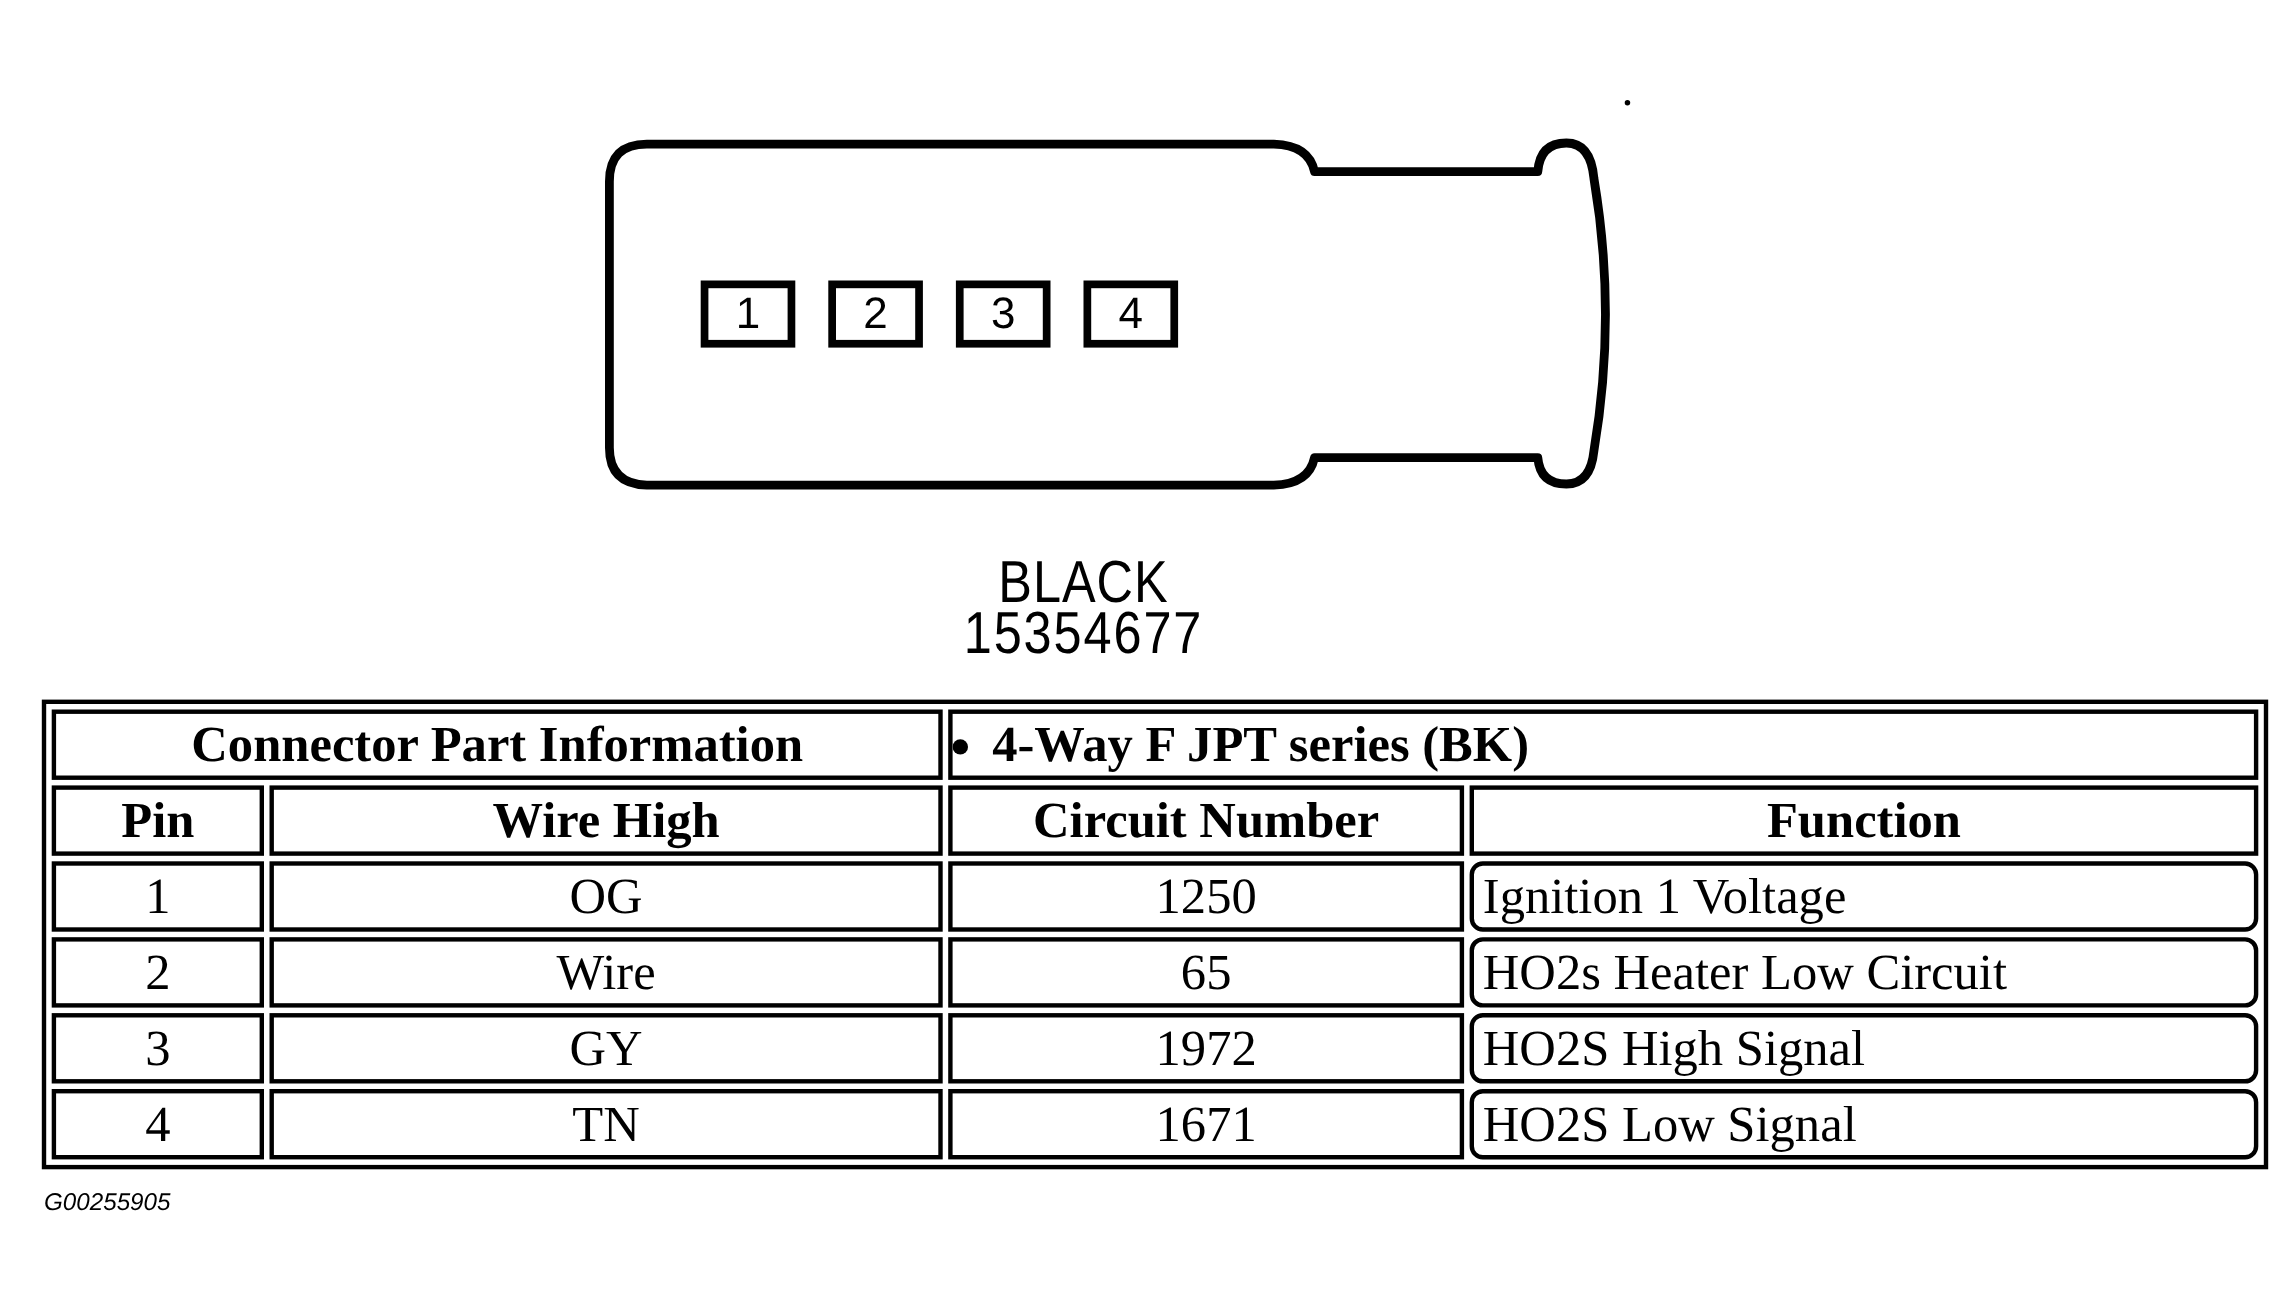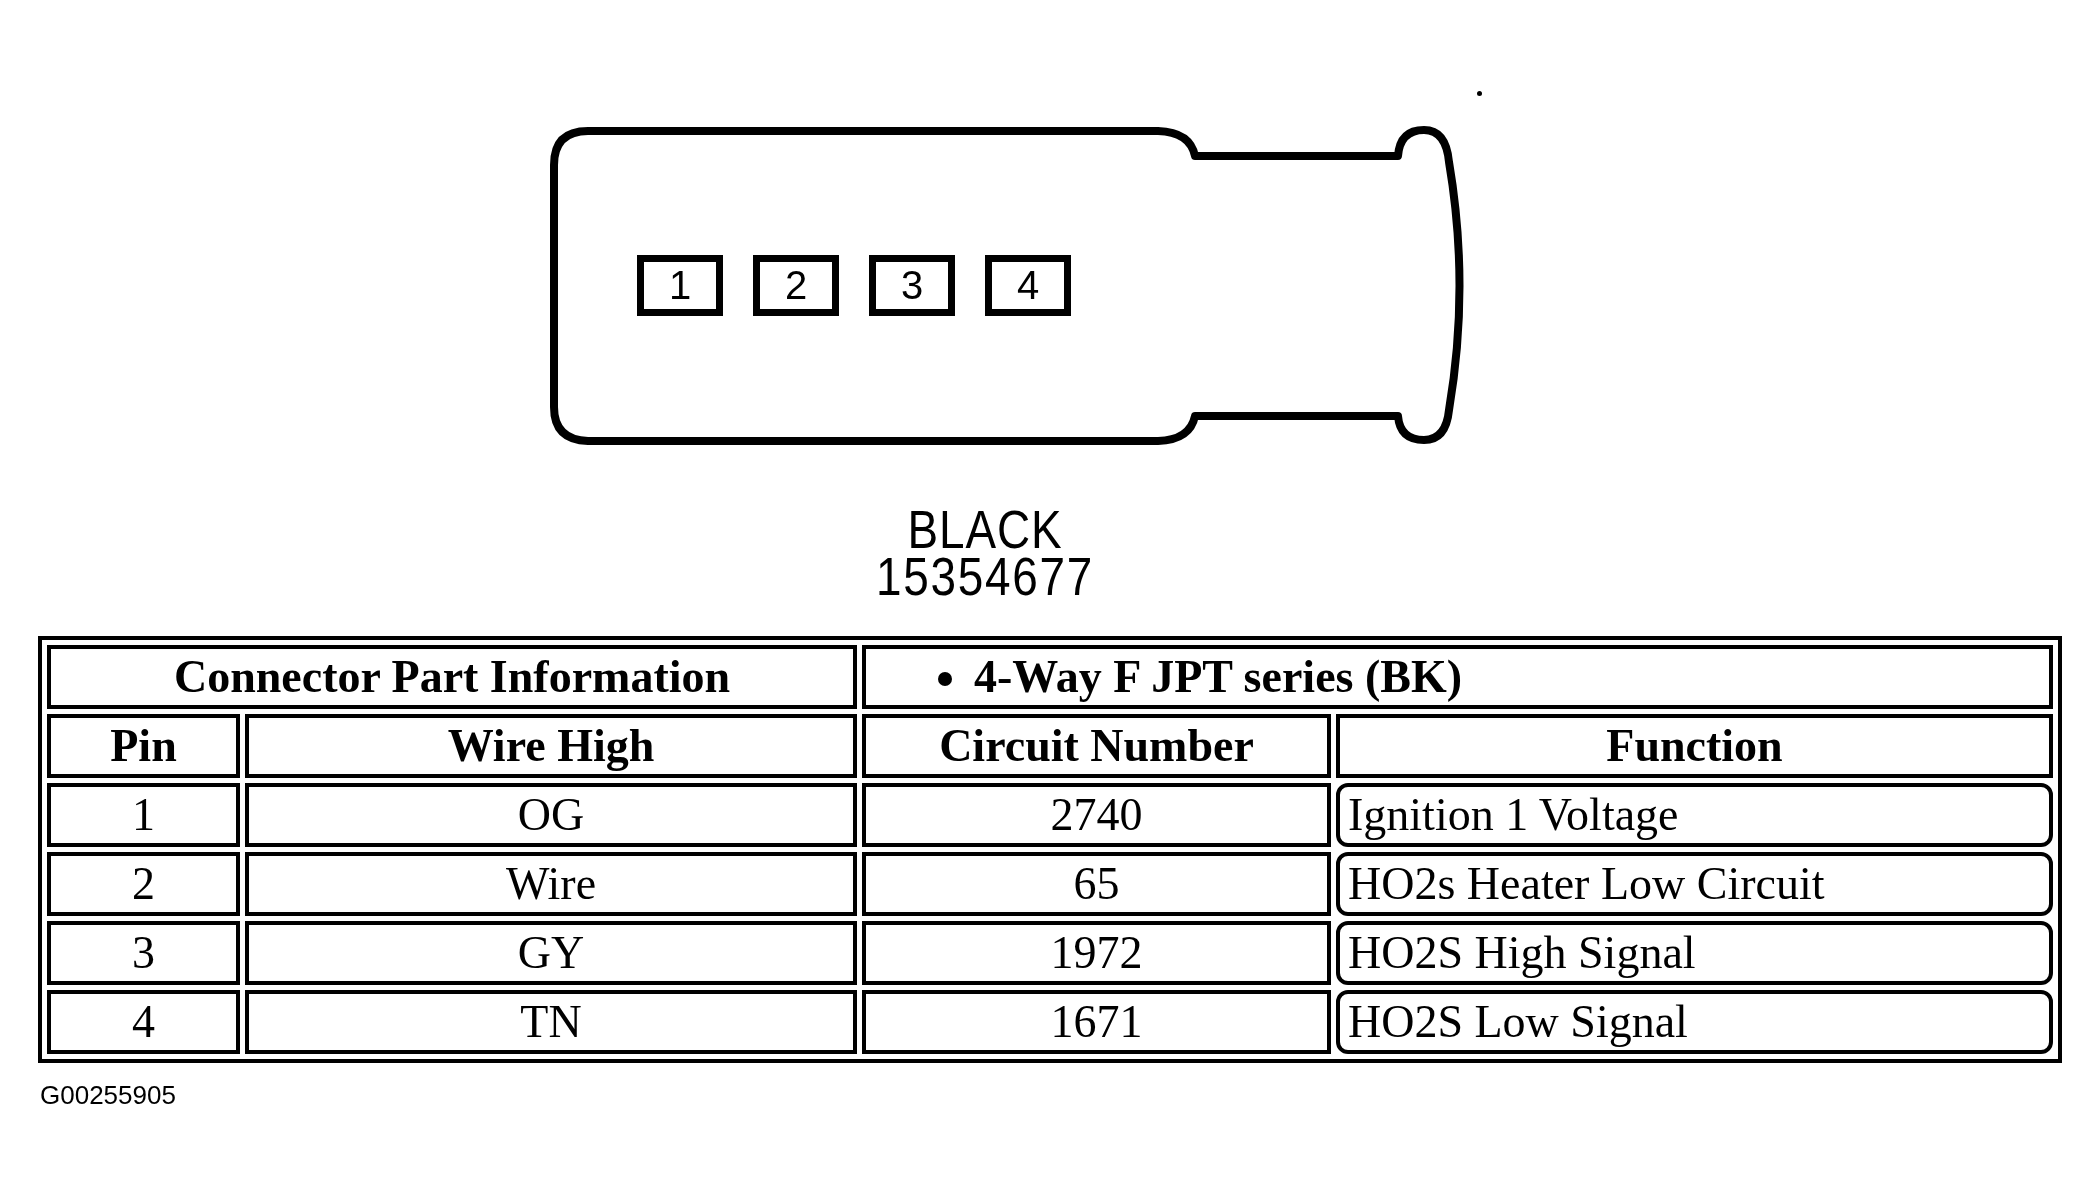--- a/index.html
+++ b/index.html
@@ -32,29 +32,29 @@
     position:absolute;left:38px;top:636px;width:2024px;
     border-collapse:separate;border-spacing:5px;
     border:4px solid #000;table-layout:fixed;background:#fff;
   }
   table.info td{
     border:4px solid #000;height:56px;line-height:56px;padding:0;
     font-size:46px;text-align:center;vertical-align:middle;
     white-space:nowrap;overflow:hidden;margin-left:42px;
   }
   table.info td.hdr{font-weight:bold;}
-  table.info td.bullet-cell{text-align:left;padding-left:72px;}
+  table.info td.bullet-cell{text-align:left;}
   table.info td.fn{text-align:left;padding-left:8px;border-radius:12px;}
   .dot{
     display:inline-block;width:14px;height:14px;border-radius:50%;
     background:#000;margin-right:22px;vertical-align:6px;
   }
   .figure-id{
     position:absolute;left:40px;top:1082px;
-    font-family:"Liberation Sans",sans-serif;font-size:26px;line-height:1;
+    font-family:"Liberation Sans",sans-serif;font-size:22px;line-height:1;font-style:italic;
   }
 </style>
 </head>
 <body>
 
 <div class="connector-area">
   <svg class="connector-svg" width="940" height="350" viewBox="0 0 940 350">
     <path d="M 48,21 L 618,21 Q 650,22 655,46 L 858,46
              Q 860,20 884,20 Q 906,20 909,52
              Q 930,176 909,300
@@ -92,21 +92,21 @@
     </tr>
     <tr>
       <td class="hdr">Pin</td>
       <td class="hdr">Wire High</td>
       <td class="hdr">Circuit Number</td>
       <td class="hdr">Function</td>
     </tr>
   <tr>
         <td>1</td>
         <td>OG</td>
-        <td>2740</td>
+        <td>1250</td>
         <td class="fn">Ignition 1 Voltage</td>
       </tr>
       <tr>
         <td>2</td>
         <td>Wire</td>
         <td>65</td>
         <td class="fn">HO2s Heater Low Circuit</td>
       </tr>
       <tr>
         <td>3</td>

